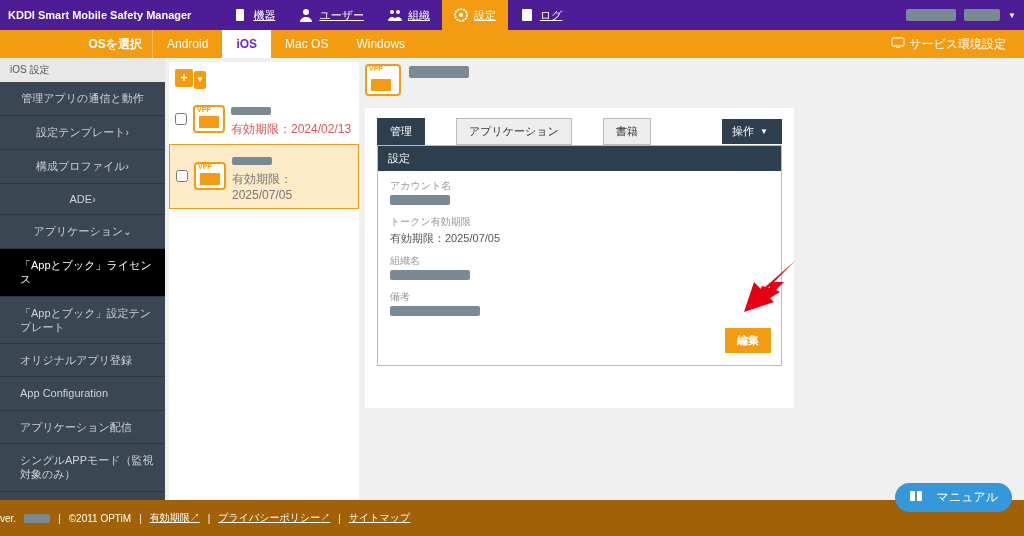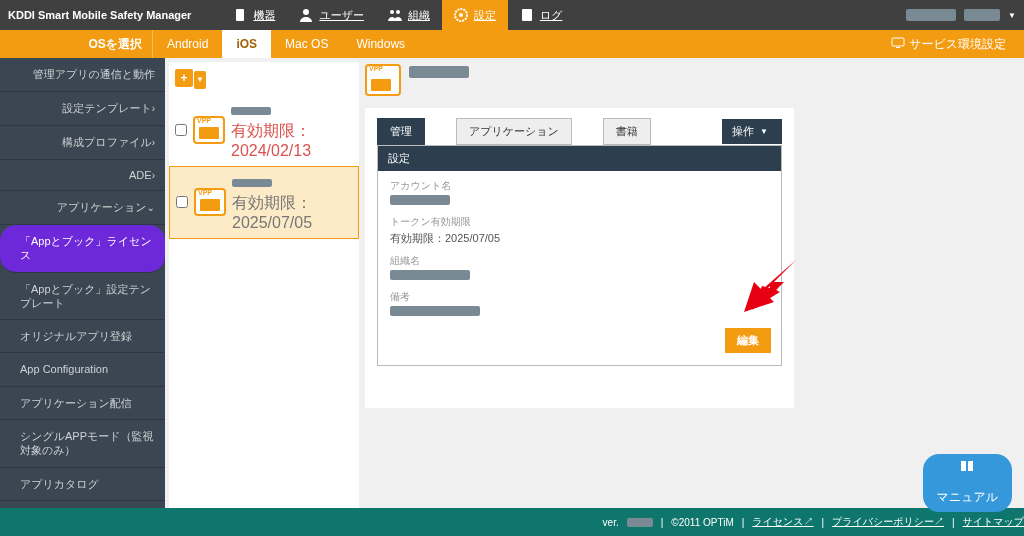--- a/index.html
+++ b/index.html
@@ -1,60 +1,60 @@
 <!DOCTYPE html>
 <html><head>
 <meta charset="utf-8">
 <style>
 * { margin: 0; padding: 0; box-sizing: border-box; font-family: Arial, 'Hiragino Kaku Gothic ProN', Meiryo, sans-serif; }
 body { width: 1024px; height: 536px; background: #f0f0f0; overflow: hidden; position: relative; }
 
 
-.topbar { height: 30px; background: #404040; color: #fff; display: flex; align-items: center; padding: 0 8px; font-size: 11px; }
+.topbar { height: 30px; background: #4c1d95; color: #fff; display: flex; align-items: center; padding: 0 8px; font-size: 11px; }
 .topbar .brand { font-weight: bold; margin-right: 30px; }
 .topbar .tabs { display: flex; height: 100%; }
 .topbar .tab { display: flex; align-items: center; gap: 6px; padding: 0 12px; cursor: pointer; height: 100%; text-decoration: underline; }
 .topbar .tab.active { background: #F39C12; }
 .topbar .tab-icon { width: 14px; height: 14px; display: inline-flex; align-items: center; justify-content: center; }
 .topbar .right { margin-left: auto; display: flex; align-items: center; gap: 8px; }
 .mask { background: #7a8a95; border-radius: 2px; display: inline-block; }
 
 
 .subbar { height: 28px; background: #F39C12; display: flex; align-items: center; color: #fff; font-size: 12px; }
 .subbar .os-select { width: 153px; height: 100%; display: flex; align-items: center; justify-content: flex-end; padding-right: 10px; border-right: 1px solid rgba(255,255,255,0.3); font-weight: bold; }
 .subbar .os-list { display: flex; height: 100%; }
 .subbar .os { padding: 0 14px; display: flex; align-items: center; cursor: pointer; }
-.subbar .os.active { background: #fff; color: #a16207; font-weight: bold; }
+.subbar .os.active { background: #fff; color: #6d28d9; font-weight: bold; }
 .subbar .env { margin-left: auto; padding-right: 18px; display: flex; align-items: center; gap: 4px; cursor: pointer; }
 
 .main { display: flex; height: calc(100% - 30px - 28px - 20px); }
 
 
 .sidebar { width: 165px; background: #3a4651; color: #cfd3d6; font-size: 11px; display: flex; flex-direction: column; }
 .side-header { background: #e8e8e8; color: #555; padding: 5px 10px; font-size: 10px; }
-.side-item { padding: 9px 10px; border-bottom: 1px solid #2e3842; display: flex; align-items: center; justify-content: flex-end; cursor: pointer; }
+.side-item { padding: 9px 10px; border-bottom: 1px solid #2e3842; display: flex; align-items: center; justify-content: center; cursor: pointer; }
 .side-item.expanded { background: #3a4651; }
 .side-sub { padding: 9px 10px 9px 20px; border-bottom: 1px solid #2e3842; cursor: pointer; line-height: 1.3; }
-.side-sub.active { background: #6d28d9; color: #fff; border-radius: 16px; }
+.side-sub.active { background: #000000; color: #fff; }
 .chev { font-size: 10px; }
 
 
 .mid { width: 190px; background: #fff; margin: 4px 0 4px 4px; padding: 6px 0; }
 .mid-top { padding: 0 6px 6px; }
 .plus { width: 18px; height: 18px; background: #F39C12; color: #fff; display: inline-flex; align-items: center; justify-content: center; font-size: 12px; font-weight: bold; cursor: pointer; border-radius: 2px; }
 .drop { width: 12px; height: 18px; background: #F39C12; display: inline-flex; align-items: center; justify-content: center; color: #fff; font-size: 8px; cursor: pointer; border-radius: 2px; margin-left: 1px; }
 .cert-item { display: flex; align-items: center; gap: 6px; padding: 6px 6px; cursor: pointer; }
 .cert-item.selected { background: #fdebc8; border: 1px solid #F39C12; }
 .cert-check { width: 12px; height: 12px; }
 .cert-icon { width: 32px; height: 28px; background: #fff; border: 2px solid #F39C12; border-radius: 4px; position: relative; flex-shrink: 0; }
 .cert-icon::before { content: 'VPP'; position: absolute; top: -1px; left: 2px; font-size: 7px; color: #F39C12; font-weight: bold; }
 .cert-icon::after { content: ''; position: absolute; bottom: 3px; left: 4px; width: 20px; height: 12px; background: #F39C12; border-radius: 1px; }
 .cert-info { flex: 1; min-width: 0; }
 .cert-info .name { height: 8px; width: 40px; }
-.cert-info .date { font-size: 16px; margin-top: 2px; }
+.cert-info .date { font-size: 12px; margin-top: 2px; }
 .cert-info .date.expired { color: #d9534f; }
 .cert-info .date.valid { color: #777; }
 
 
 .right-panel { flex: 1; padding: 6px 230px 6px 6px; }
 .detail-card { background: #fff; min-height: 300px; padding: 10px 12px; position: relative; }
 .detail-head { display: flex; align-items: flex-start; gap: 8px; margin-bottom: 12px; }
 .detail-head .cert-icon { width: 36px; height: 32px; }
 .detail-head .lbl { margin-top: 2px; width: 60px; height: 12px; }
 
@@ -69,24 +69,24 @@
 .field .flabel { color: #999; font-size: 10px; margin-bottom: 2px; }
 .field .fvalue { color: #555; }
 .field .mask { height: 10px; }
 .edit-row { text-align: right; padding: 10px 10px 0; }
 .edit-btn { display: inline-block; background: #F39C12; color: #fff; font-size: 11px; padding: 5px 12px; cursor: pointer; font-weight: bold; }
 
 
 .arrow { position: absolute; width: 56px; height: 56px; pointer-events: none; z-index: 50; }
 
 
-.manual-pill { position: absolute; bottom: 24px; right: 12px; background: #3498db; color: #fff; padding: 6px 14px; border-radius: 16px; font-size: 12px; display: flex; align-items: center; gap: 14px; cursor: pointer; z-index: 40; flex-direction: column; }
-
-
-.footer { position: absolute; bottom: 0; left: 0; right: 0; height: 28px; background: #0f766e; color: #fff; font-size: 10px; display: flex; align-items: center; justify-content: flex-end; gap: 8px; }
+.manual-pill { position: absolute; bottom: 24px; right: 12px; background: #3498db; color: #fff; padding: 6px 14px; border-radius: 16px; font-size: 12px; display: flex; align-items: center; gap: 14px; cursor: pointer; z-index: 40; }
+
+
+.footer { position: absolute; bottom: 0; left: 0; right: 0; height: 36px; background: #a16207; color: #fff; font-size: 10px; display: flex; align-items: center; justify-content: flex-start; gap: 8px; }
 .footer a { color: #fff; text-decoration: underline; }
 .footer .sep { color: #fff; }
 </style>
 </head>
 <body>
 
 <div class="topbar">
   <div class="brand">KDDI Smart Mobile Safety Manager</div>
   <div class="tabs">
     <div class="tab">
@@ -156,20 +156,21 @@
           <rect x="5" y="10" width="4" height="1" fill="#fff"></rect>
         </svg>
     </span>
     <span>サービス環境設定</span>
   </div>
 </div>
 
 <div class="main">
 
   <div class="sidebar">
+    <div class="side-header">iOS 設定</div>
     <div class="side-item">
         <span>管理アプリの通信と動作</span>
         <span class="chev"></span>
       </div>
     <div class="side-item">
         <span>設定テンプレート</span>
         <span class="chev">›</span>
       </div>
     <div class="side-item">
         <span>構成プロファイル</span>
@@ -272,18 +273,18 @@
   </span>
   <span>マニュアル</span>
 </div>
 
 <div class="footer">
   <span>ver.</span>
     <span class="mask" style="width:26px;height:9px;"></span>
   <span class="sep">|</span>
   <span>©2011 OPTiM</span>
   <span class="sep">|</span>
-  <a><span>ライセンス</span>↗</a>
+  <a><span>有効期限</span>↗</a>
   <span class="sep">|</span>
   <a><span>プライバシーポリシー</span>↗</a>
   <span class="sep">|</span>
   <a>サイトマップ</a>
 </div>
 
 </body></html>

